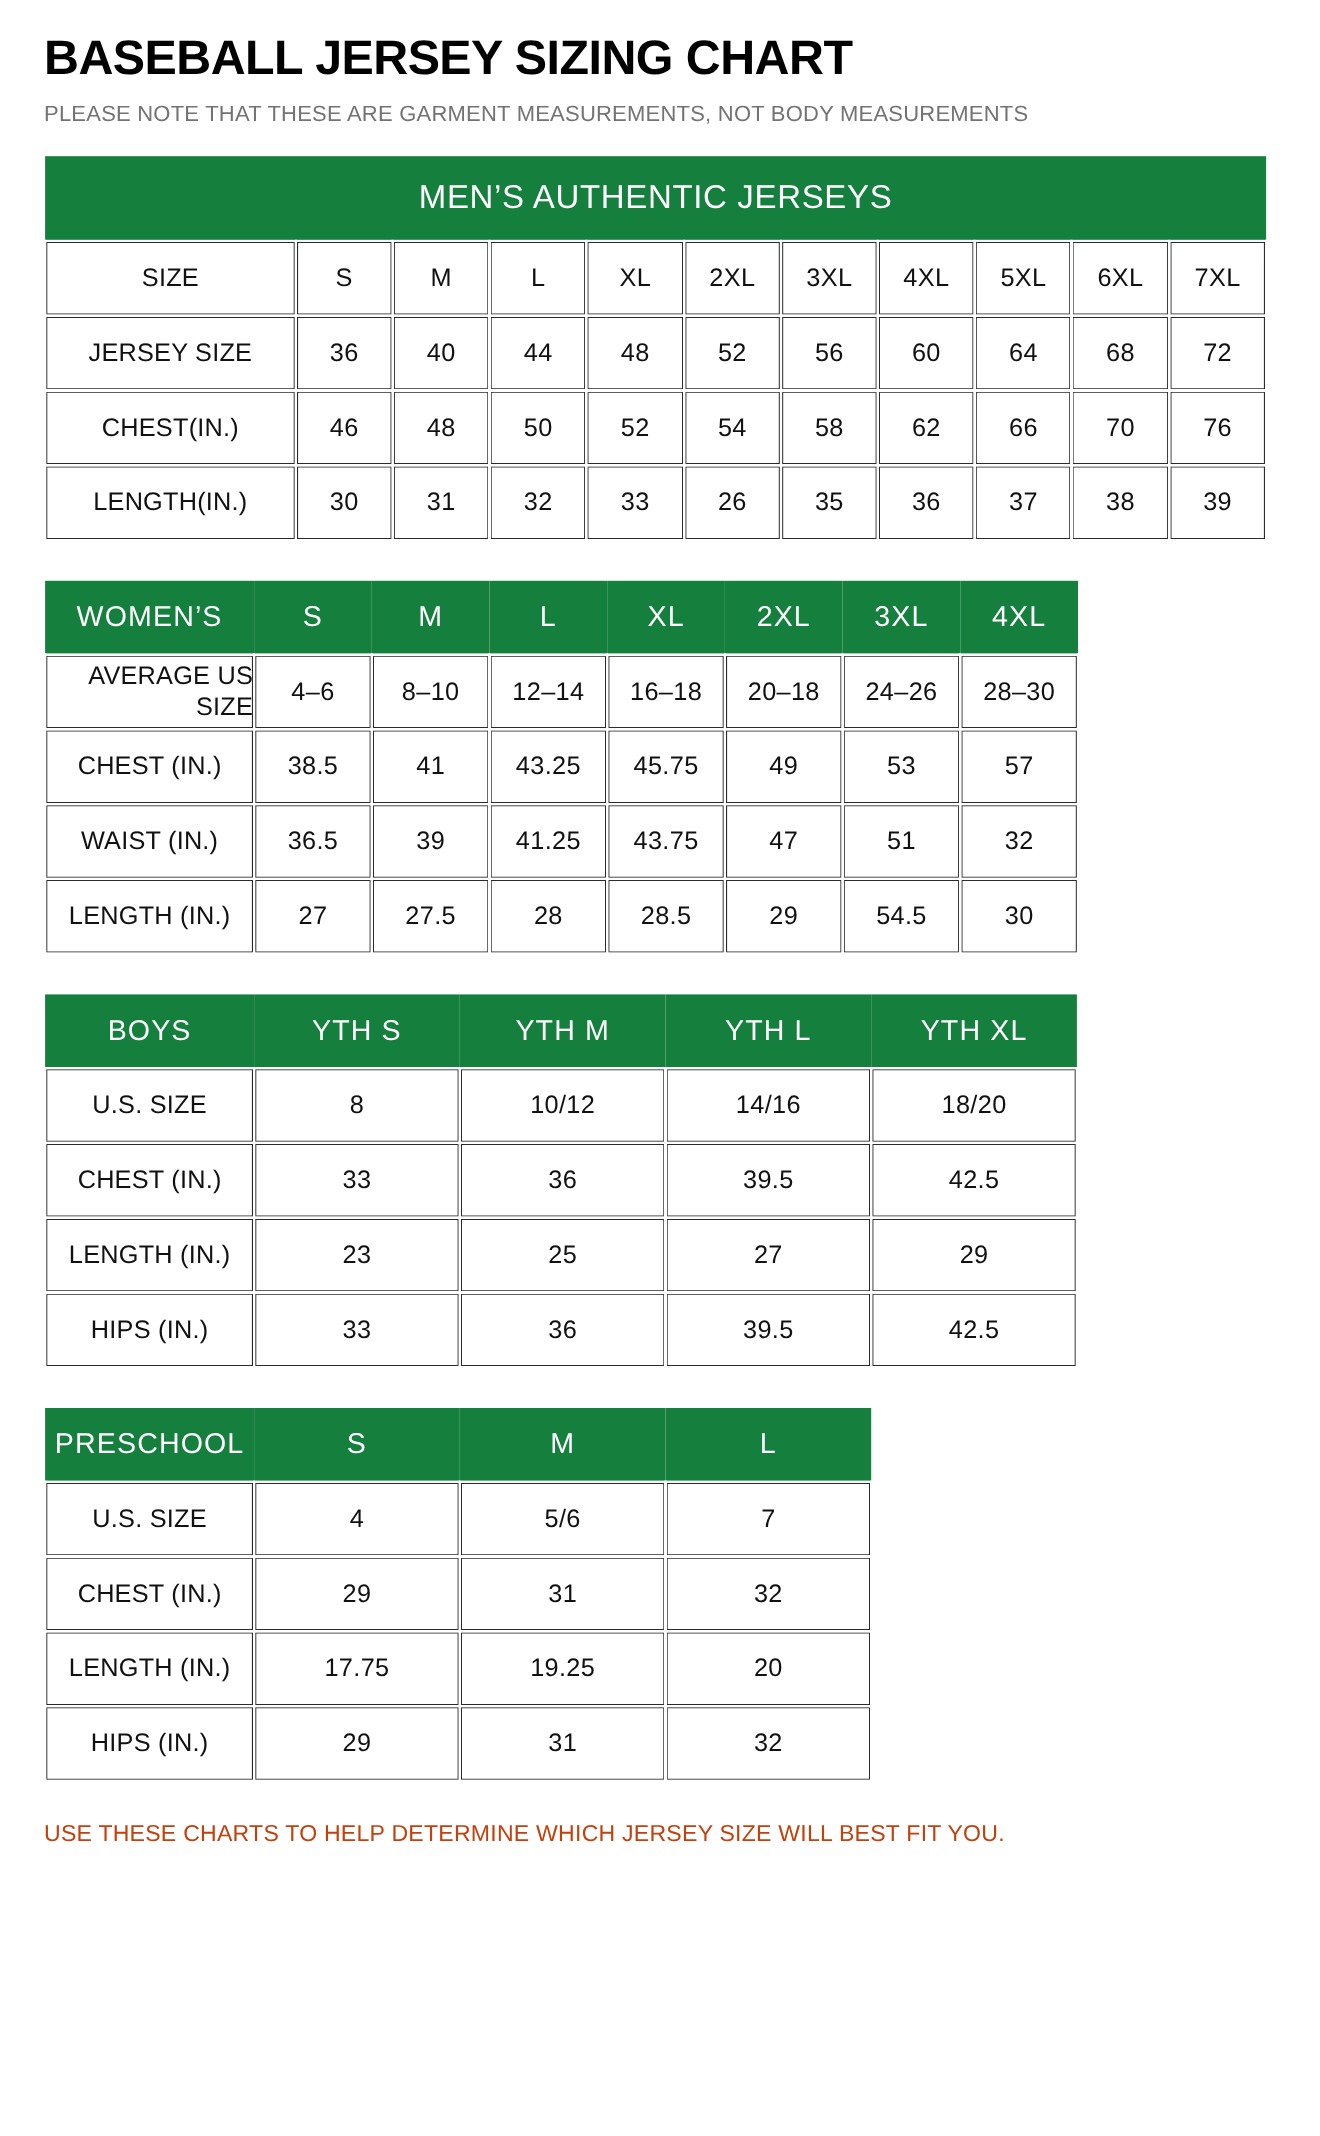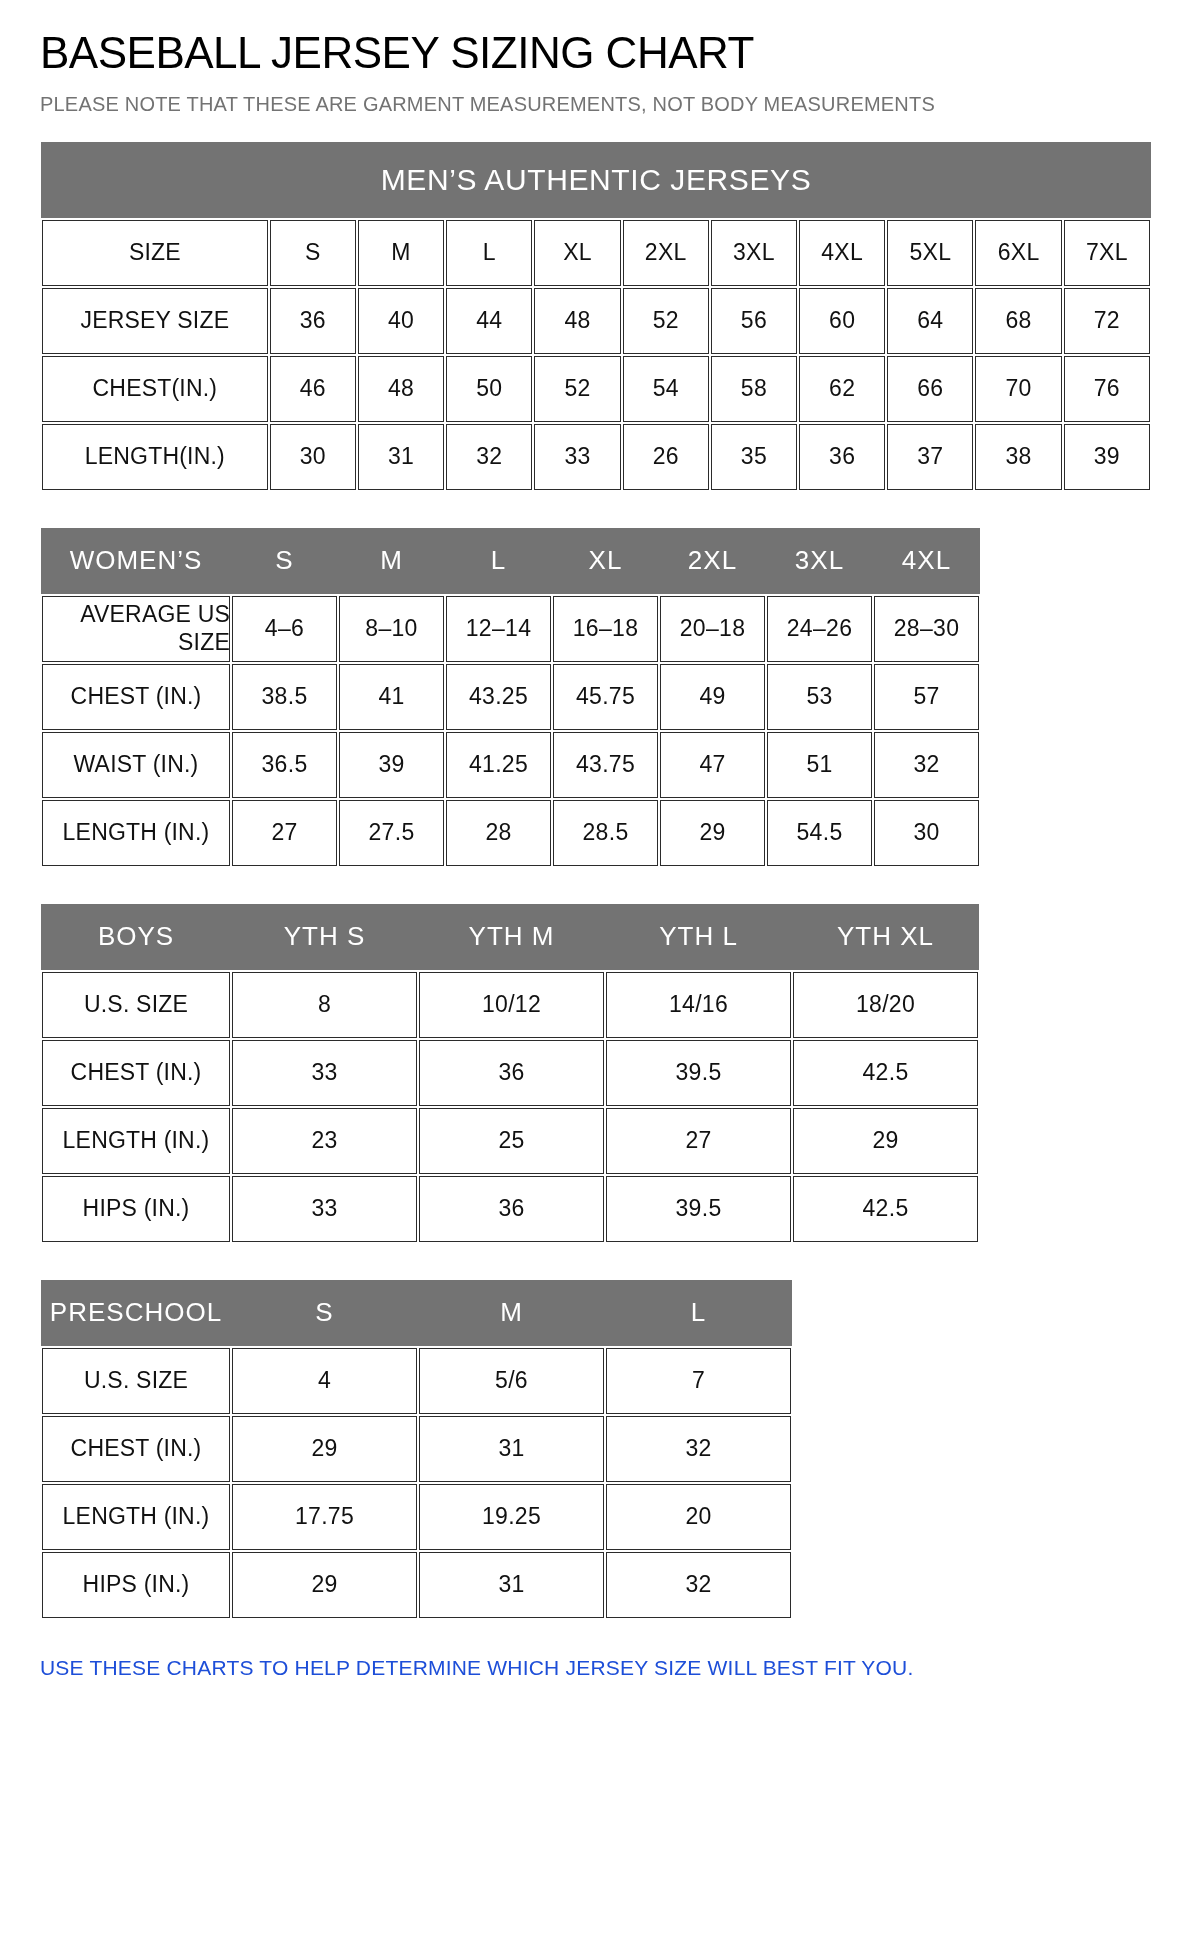--- a/index.html
+++ b/index.html
@@ -14,21 +14,21 @@
     color: #111111;
     -webkit-font-smoothing: antialiased;
   }
   .page {
     width: 1200px;
     box-sizing: border-box;
     padding: 30px 40px 20px 40px;
   }
   .title {
     font-size: 44px;
-    font-weight: normal;
+    font-weight: bold;
     letter-spacing: -0.5px;
     color: #000000;
     margin: 0 0 14px 0;
     line-height: 1.06;
   }
   .note {
     color: #737373;
     font-size: 20px;
     line-height: 1.35;
     margin: 0 0 24px 0;
@@ -48,21 +48,21 @@
     font-size: 23px;
     font-weight: normal;
     color: #111111;
     background: #ffffff;
     box-shadow: 0 0 0 1px #2b2b2b inset;
     padding: 0;
     height: 66px;
     letter-spacing: 0.3px;
   }
   table.chart .hdr {
-    background: #737373;
+    background: #15803d;
     color: #ffffff;
     box-shadow: none;
     border: none;
     font-size: 26px;
     letter-spacing: 1px;
   }
   table.chart .bigtitle {
     font-size: 30px;
     letter-spacing: 0.6px;
     height: 76px;
@@ -86,21 +86,21 @@
   
   #boys { width: 940px; }
   #boys col.lbl { width: 190px; }
   #boys col.c   { width: 187px; }
   
   #preschool { width: 752px; }
   #preschool col.lbl { width: 190px; }
   #preschool col.c   { width: 187px; }
 
   .footer {
-    color: #1d4ed8;
+    color: #c2410c;
     font-size: 21px;
     letter-spacing: 0.2px;
     margin: 4px 0 0 0;
   }
 </style>
 </head>
 <body>
 
 <div class="page">
 

